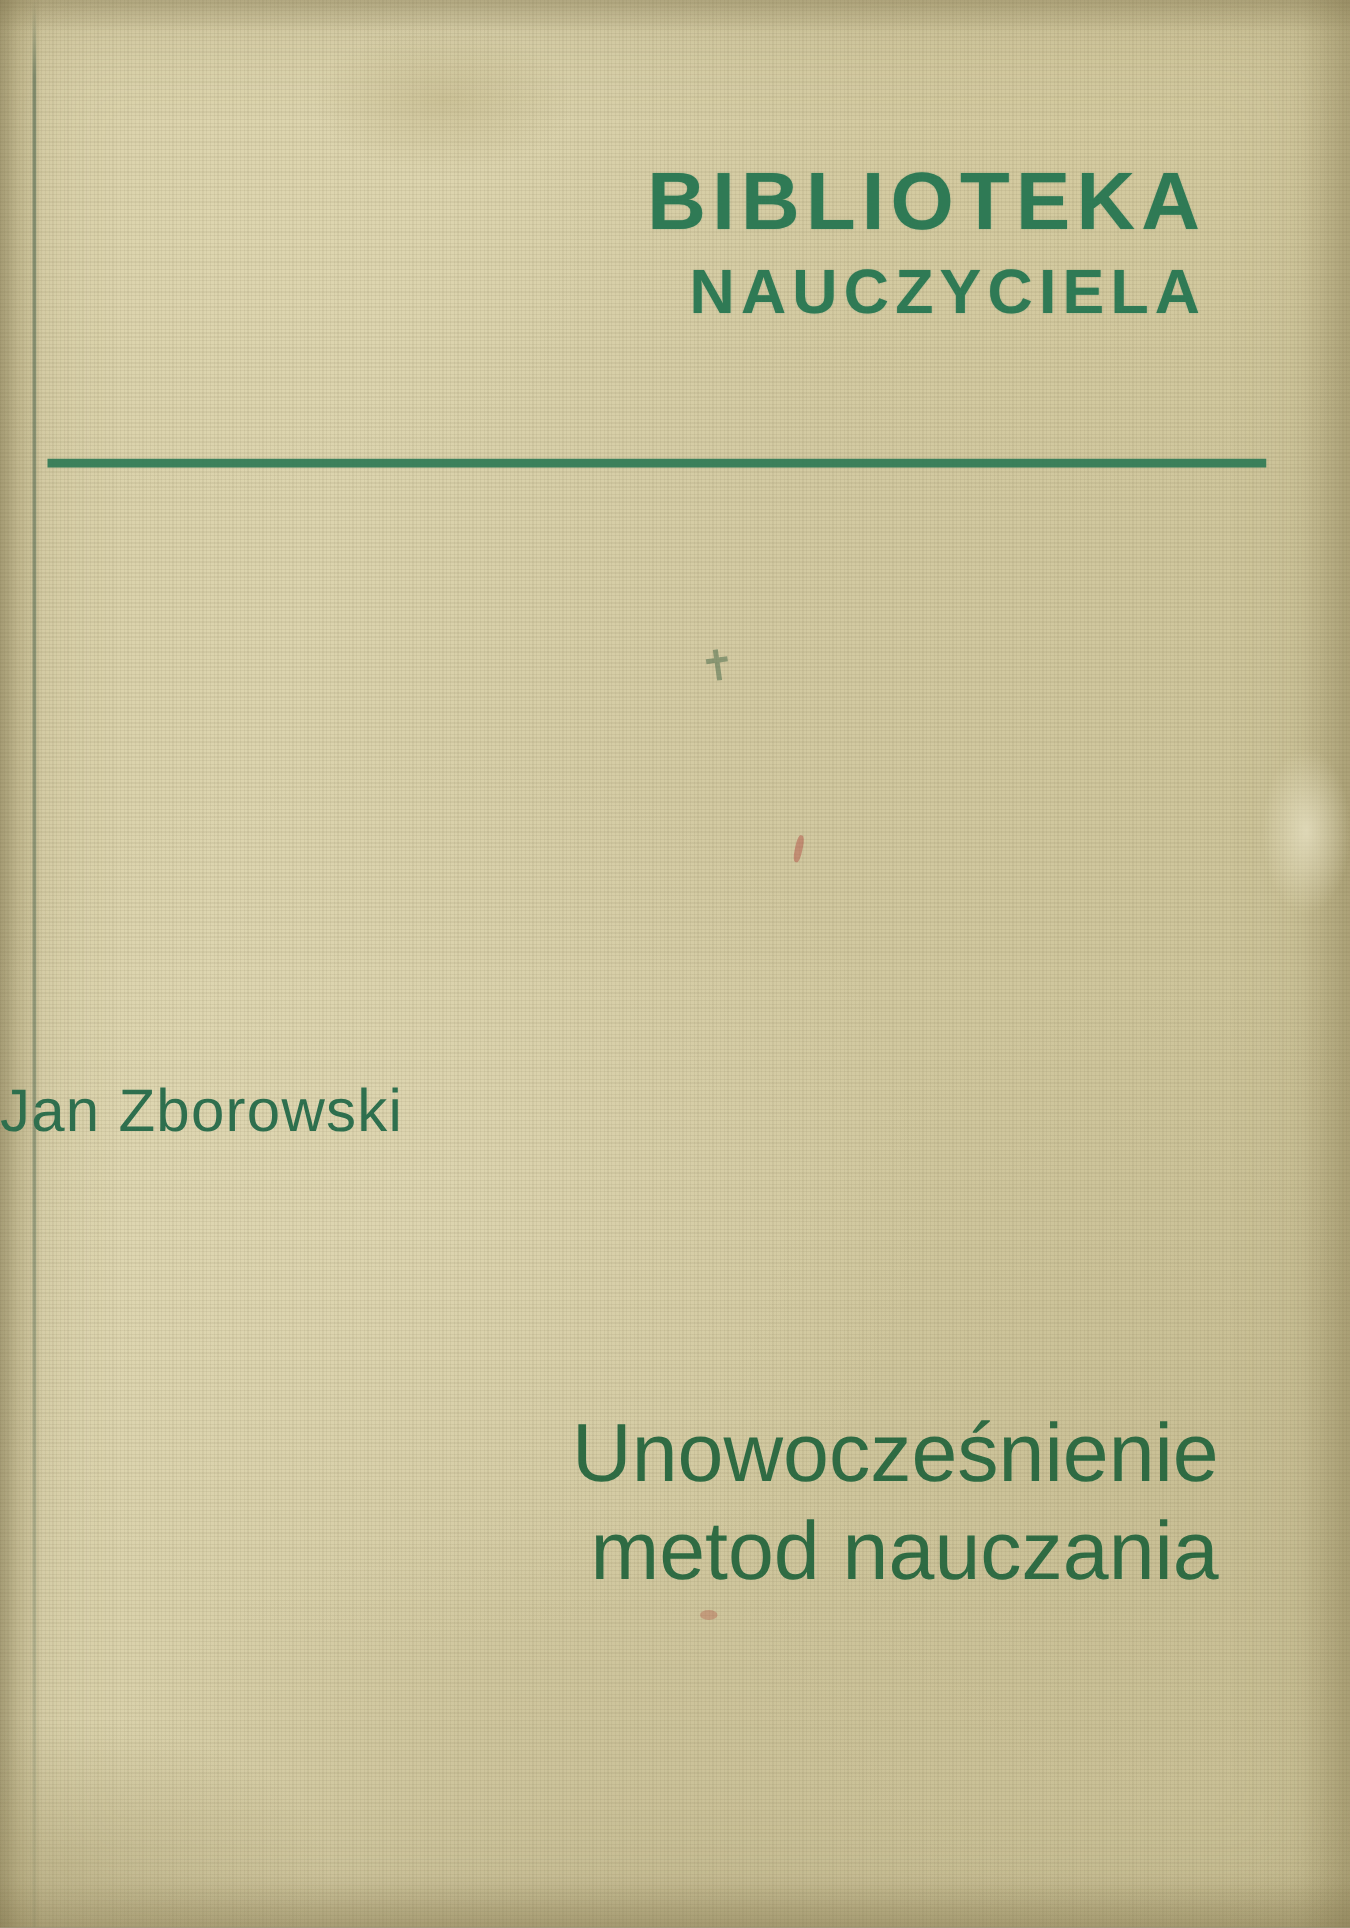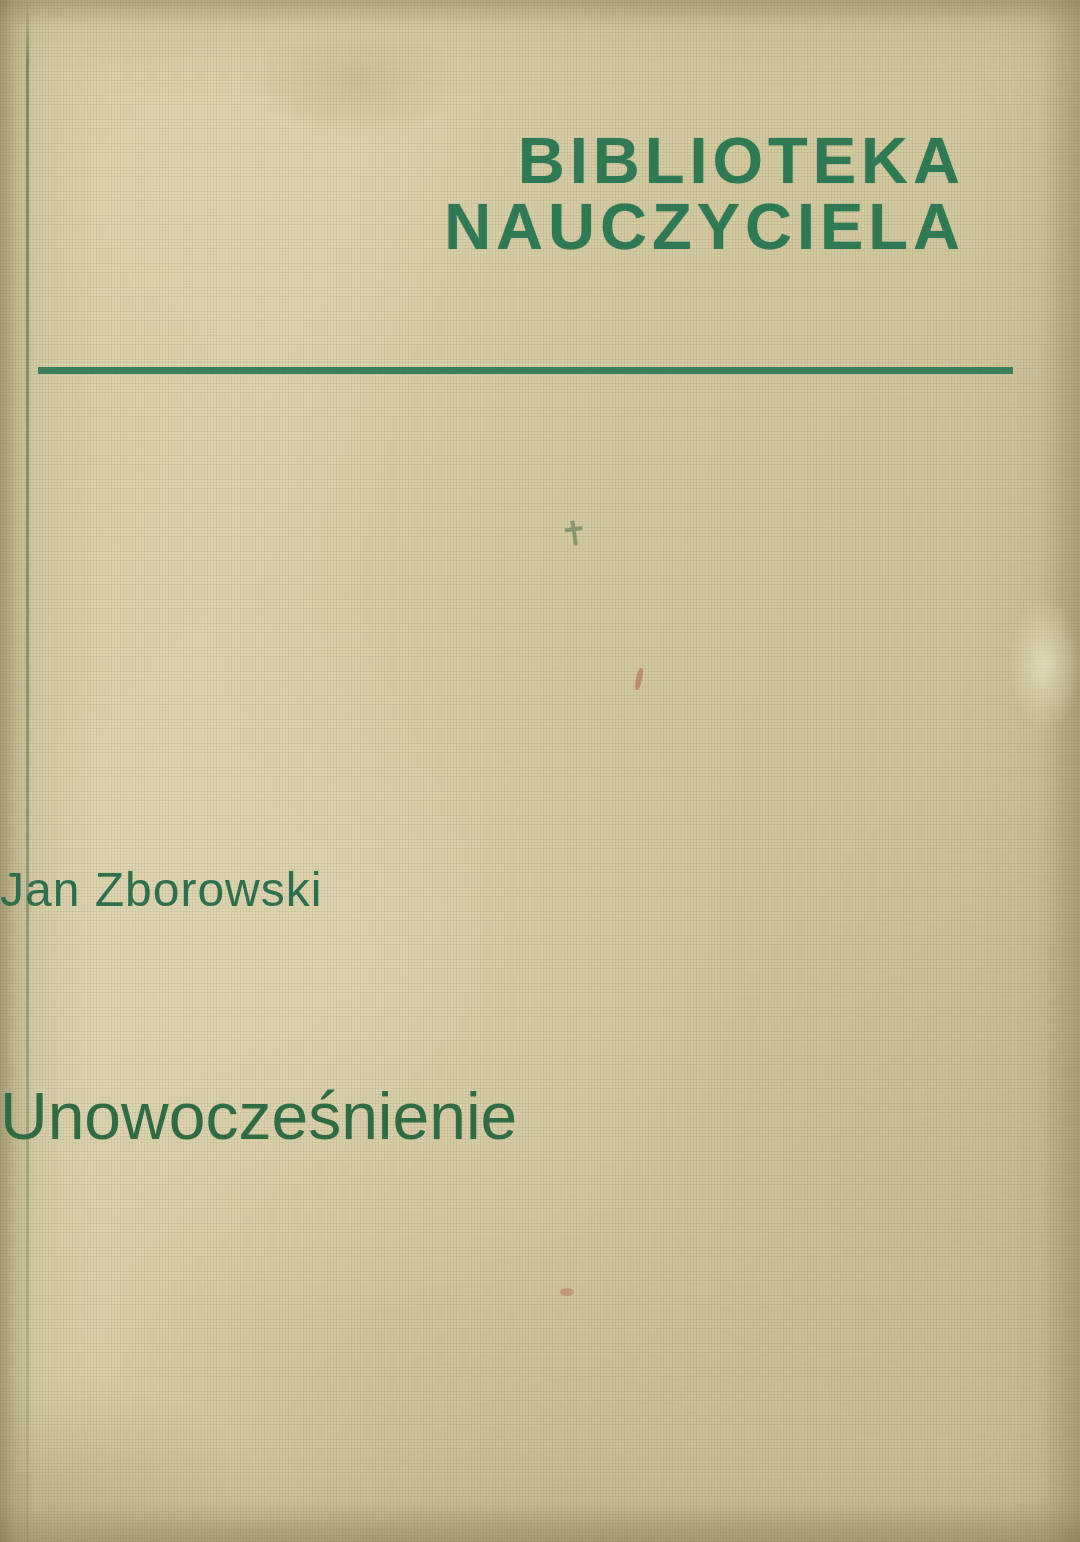--- a/index.html
+++ b/index.html
@@ -71,21 +71,21 @@
     text-align: right;
   }
   .series-line {
     color: #2f7a55;
     font-weight: bold;
     letter-spacing: 5px;
     line-height: 1.02;
     text-shadow: 0 0 1px rgba(47,122,85,0.5);
   }
   #series-line-1 { font-size: 65px; }
-  #series-line-2 { font-size: 65px; }
+  #series-line-2 { font-size: 50px; margin-top: 14px; }
 
   #series-rule {
     position: absolute;
     left: 38px;
     top: 367px;
     width: 975px;
     height: 7px;
     background: #2f7a55;
     opacity: 0.92;
   }
@@ -99,23 +99,23 @@
     text-align: left;
     color: #2e6f4e;
     font-size: 48px;
     letter-spacing: 1px;
   }
 
   
   #title-block {
     position: absolute;
     left: 0;
-    top: 1078px;
+    top: 1124px;
     width: 975px;
-    text-align: left;
+    text-align: right;
     color: #2f6b43;
   }
   .title-line {
     font-size: 66px;
     line-height: 1.18;
     letter-spacing: 0px;
   }
 
   
   .blemish { position: absolute; pointer-events: none; }
@@ -172,20 +172,21 @@
     <div class="series-line" id="series-line-1">BIBLIOTEKA</div>
     <div class="series-line" id="series-line-2">NAUCZYCIELA</div>
   </div>
 
   <div id="series-rule"></div>
 
   <div id="author">Jan Zborowski</div>
 
   <div id="title-block">
     <div class="title-line">Unowocześnienie</div>
+    <div class="title-line">metod nauczania</div>
   </div>
 
   <div class="blemish" id="stain-topleft"></div>
   <div class="blemish" id="stain-right"></div>
   <div class="blemish" id="stain-bottomleft"></div>
   <div class="blemish" id="mark-pen-x">✝</div>
   <div class="blemish" id="mark-red-1"></div>
   <div class="blemish" id="mark-red-2"></div>
 
 </div>

